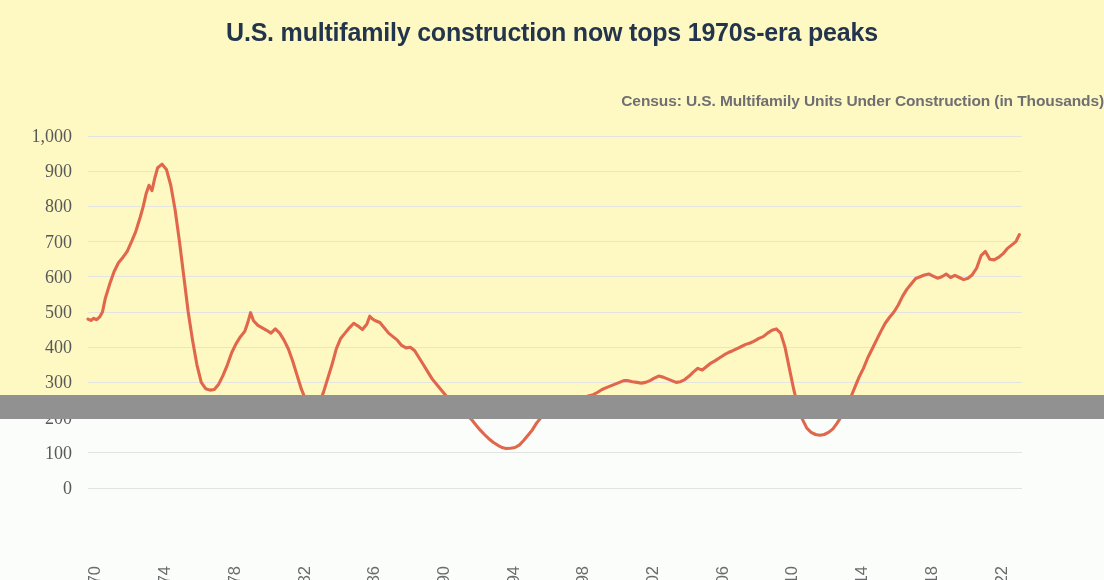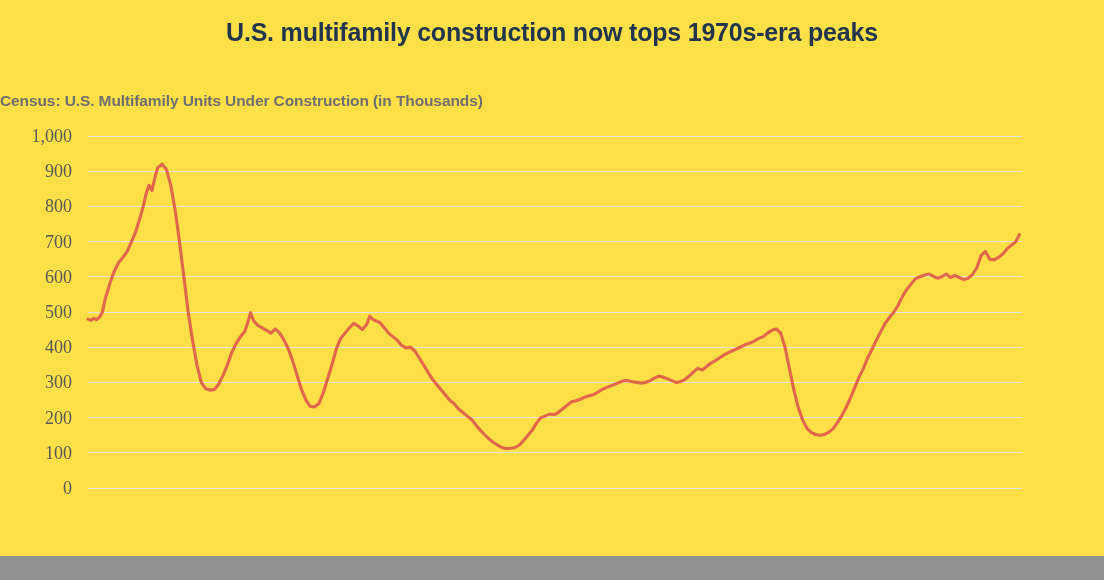--- a/index.html
+++ b/index.html
@@ -11,40 +11,40 @@
     height: 580px;
     background: #fbfdfa;
     font-family: "Liberation Sans", sans-serif;
     overflow: hidden;
     position: relative;
   }
   #chart-root {
     position: absolute;
     left: 0; top: 0;
     width: 1104px;
-    height: 580px;
-    background: #fde047;
+    height: 419px;
+    background: #fef9c3;
   }
   .chart-title {
     position: absolute;
     left: 0;
     top: 18px;
     width: 1104px;
     text-align: center;
     font-size: 25px;
     font-weight: bold;
     color: #23354d;
     letter-spacing: -0.2px;
   }
   .chart-subtitle {
     position: absolute;
     left: 0;
     top: 92px;
     width: 1104px;
-    text-align: left;
+    text-align: right;
     font-size: 15.5px;
     font-weight: bold;
     color: #6f6f72;
     letter-spacing: -0.1px;
   }
   #plot-svg {
     position: absolute;
     left: 0;
     top: 0;
   }

